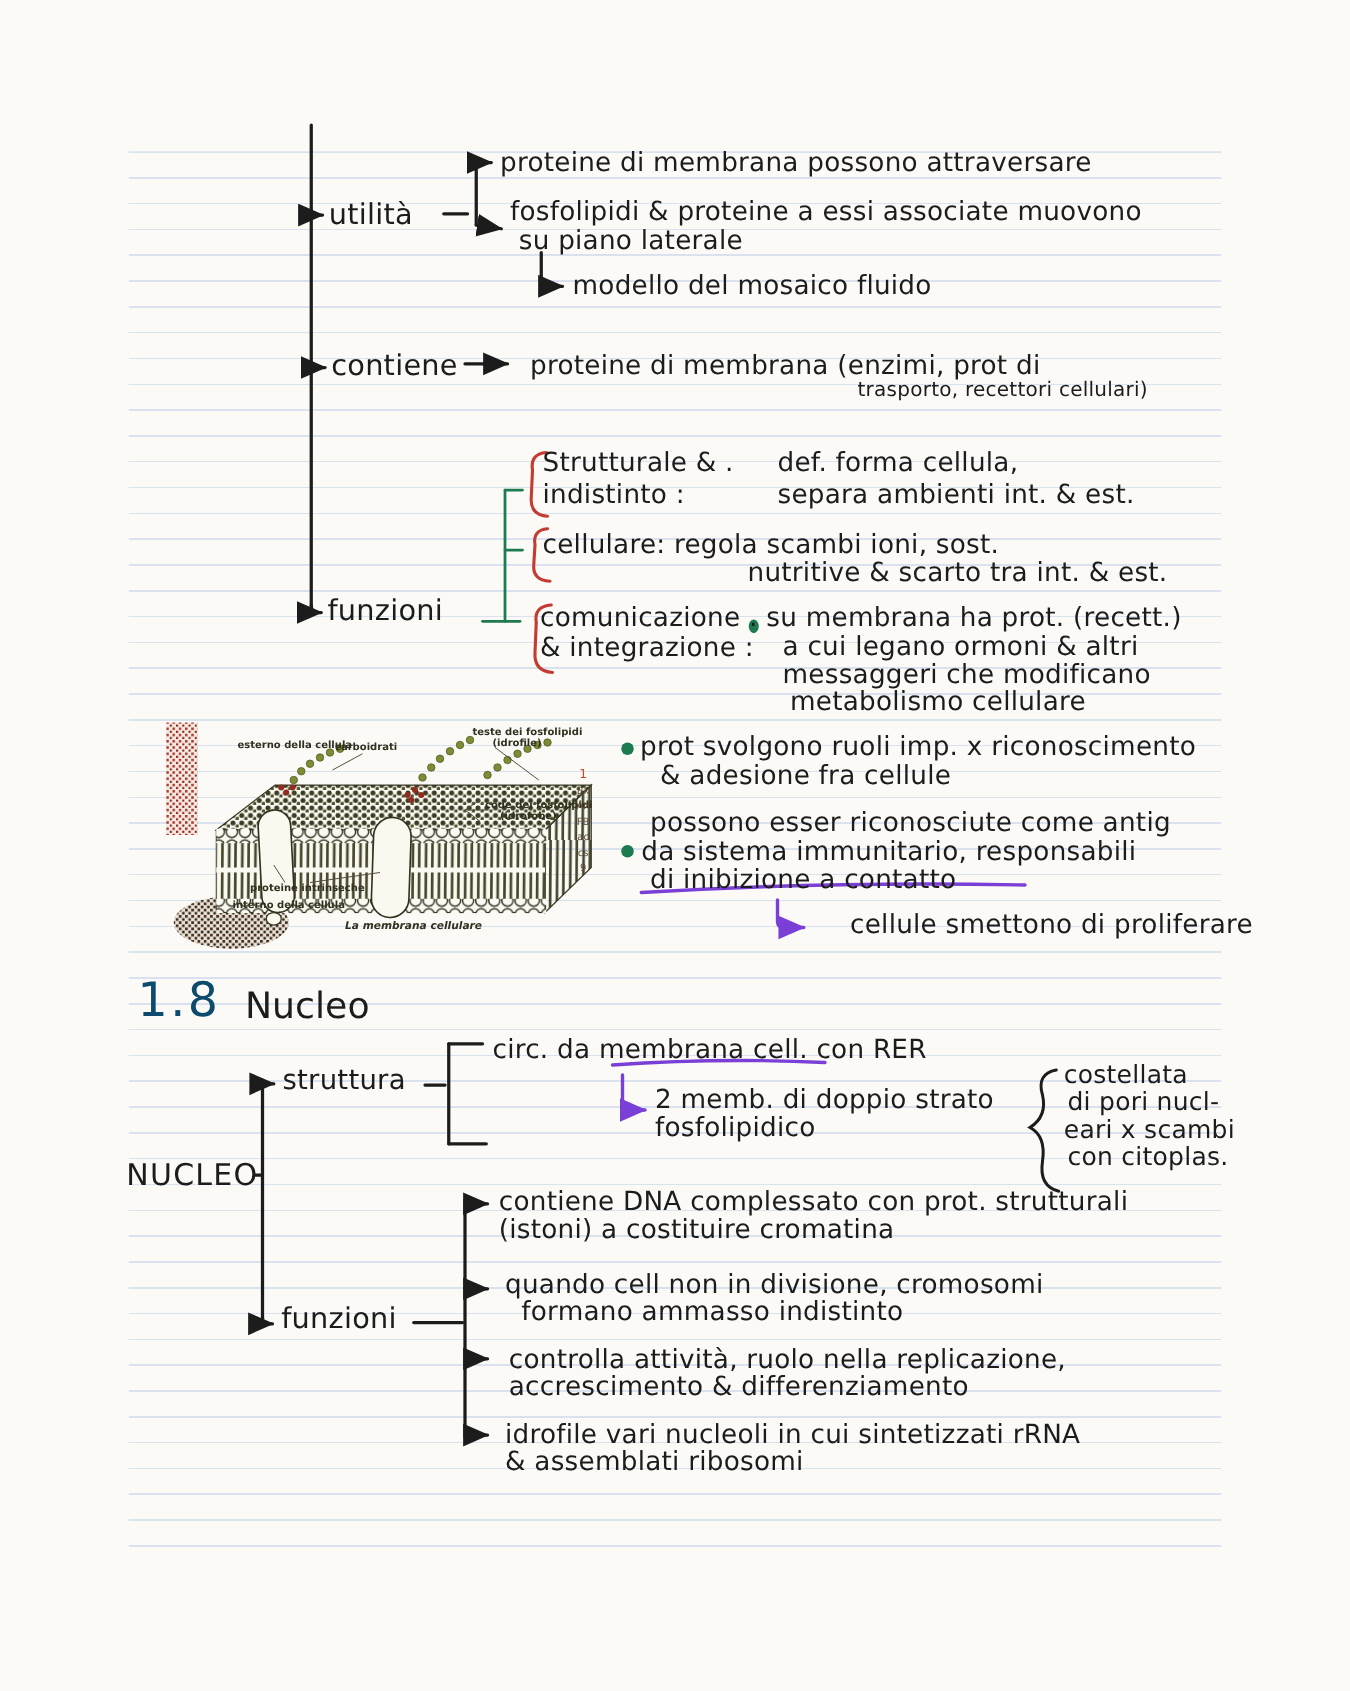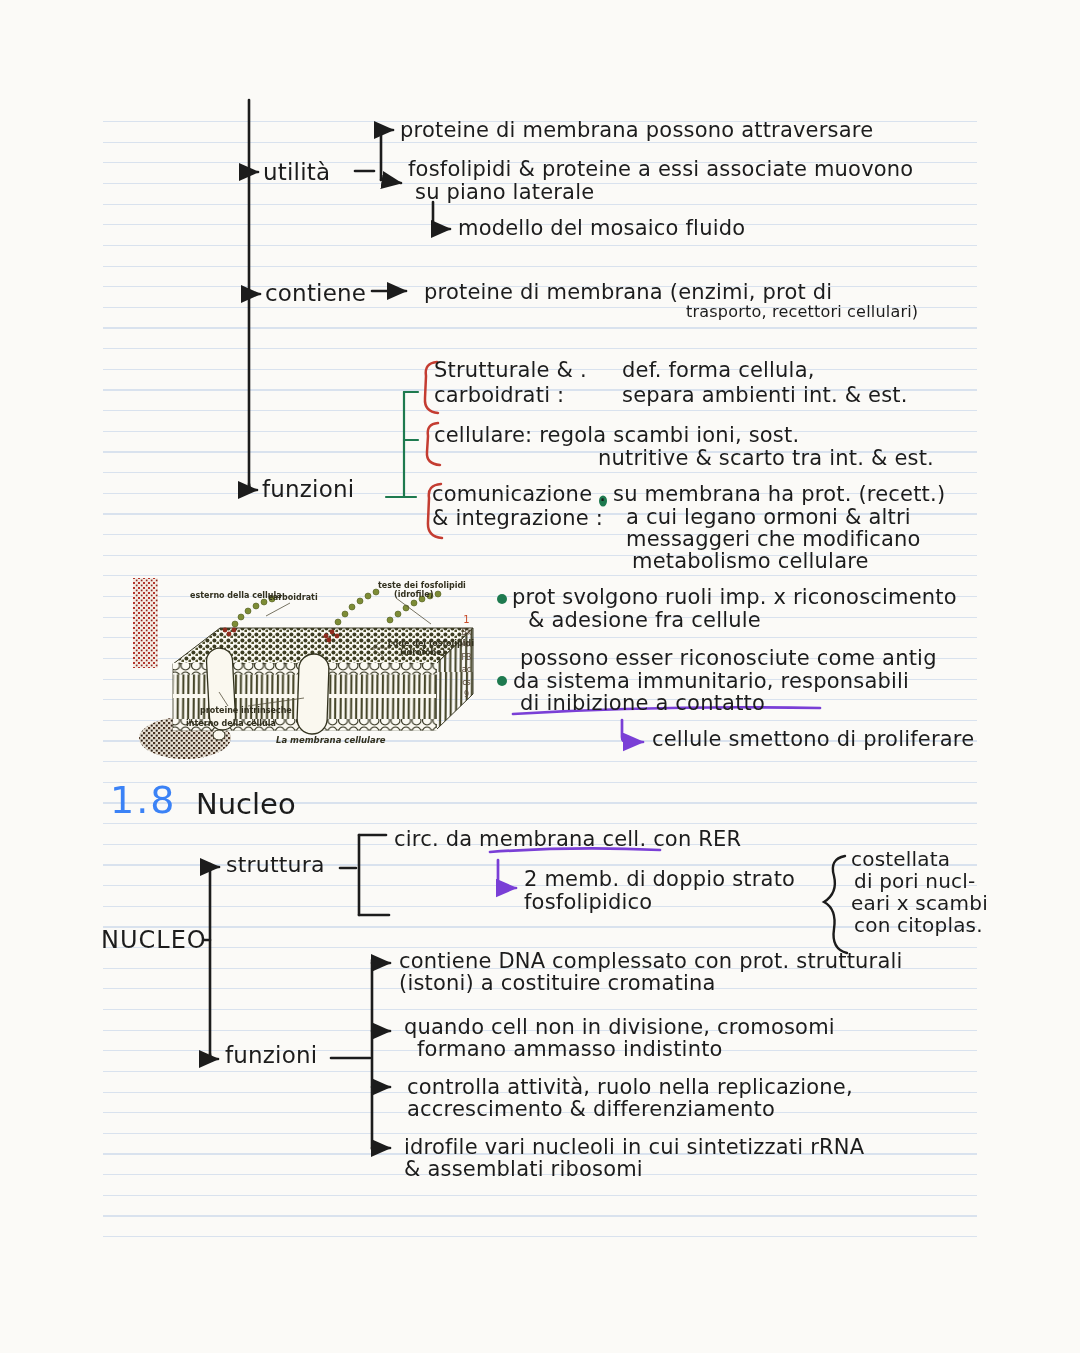--- a/index.html
+++ b/index.html
@@ -11,21 +11,21 @@
   .ruling{
     position:absolute;left:103px;top:121px;width:874px;height:1118px;
     background:repeating-linear-gradient(to bottom,#d9e2ee 0 1.2px,transparent 1.2px 20.65px);
     pointer-events:none;
   }
   .t,.t2,.lbl{position:absolute;white-space:nowrap;color:#1c1c1c;letter-spacing:.2px;line-height:1.05;}
   .t{font-size:21px;}
   .t2{font-size:23px;}
   svg.overlay{position:absolute;left:0;top:0;z-index:1;}
   .txt{z-index:2;}
-  .blue{color:#3b82f6;}
+  .blue{color:#0c4a6e;}
   .wm{position:absolute;left:461px;top:600px;width:11px;font-size:8px;line-height:12.5px;
       color:#5a4a3a;word-break:break-all;text-align:center;z-index:2;margin-top:14px;}
   .wm::first-line{color:#c74b28;font-size:10px;}
   .diag{position:absolute;left:128px;top:572px;z-index:2;}
 </style>
 </head>
 <body>
 
 <div class="ruling"></div>
 
@@ -102,38 +102,38 @@
 <div class="t txt" style="left:408px;top:158px">fosfolipidi &amp; proteine a essi associate muovono</div>
 <div class="t txt" style="left:415px;top:181px">su piano laterale</div>
 <div class="t txt" style="left:458px;top:217px">modello del mosaico fluido</div>
 
 <div class="t2 txt" style="left:265px;top:281px">contiene</div>
 <div class="t txt" style="left:424px;top:281px">proteine di membrana (enzimi, prot di</div>
 <div class="t txt" style="left:686px;top:304px;font-size:16px">trasporto, recettori cellulari)</div>
 
 <div class="t2 txt" style="left:262px;top:477px">funzioni</div>
 <div class="t txt" style="left:434px;top:359px">Strutturale &amp; .</div>
-<div class="t txt" style="left:434px;top:384px">carboidrati :</div>
+<div class="t txt" style="left:434px;top:384px">indistinto :</div>
 <div class="t txt" style="left:622px;top:359px">def. forma cellula,</div>
 <div class="t txt" style="left:622px;top:384px">separa ambienti int. &amp; est.</div>
 <div class="t txt" style="left:434px;top:424px">cellulare: regola scambi ioni, sost.</div>
 <div class="t txt" style="left:598px;top:447px">nutritive &amp; scarto tra int. &amp; est.</div>
 <div class="t txt" style="left:432px;top:483px">comunicazione .</div>
 <div class="t txt" style="left:432px;top:507px">&amp; integrazione :</div>
 <div class="t txt" style="left:613px;top:483px">su membrana ha prot. (recett.)</div>
 <div class="t txt" style="left:626px;top:506px">a cui legano ormoni &amp; altri</div>
 <div class="t txt" style="left:626px;top:528px">messaggeri che modificano</div>
 <div class="t txt" style="left:632px;top:550px">metabolismo cellulare</div>
 
 <div class="t txt" style="left:512px;top:586px">prot svolgono ruoli imp. x riconoscimento</div>
 <div class="t txt" style="left:528px;top:609px">&amp; adesione fra cellule</div>
 <div class="t txt" style="left:520px;top:647px">possono esser riconosciute come antig</div>
 <div class="t txt" style="left:513px;top:670px">da sistema immunitario, responsabili</div>
 <div class="t txt" style="left:520px;top:692px">di inibizione a contatto</div>
-<div class="t txt" style="left:652px;top:728px">cellule smettono di proliferare</div>
+<div class="t txt" style="left:680px;top:728px">cellule smettono di proliferare</div>
 
 <svg class="diag" width="350" height="195" viewBox="0 0 350 195">
   <defs>
     <pattern id="pr" width="5" height="5" patternUnits="userSpaceOnUse">
       <rect width="5" height="5" fill="#f4ece4"></rect>
       <rect width="2" height="2" fill="#b5342a"></rect>
       <rect x="2.8" y="2.6" width="1.7" height="1.7" fill="#8f241c"></rect>
     </pattern>
     <pattern id="pb" width="5" height="5" patternUnits="userSpaceOnUse">
       <rect width="5" height="5" fill="#e9e2d6"></rect>

